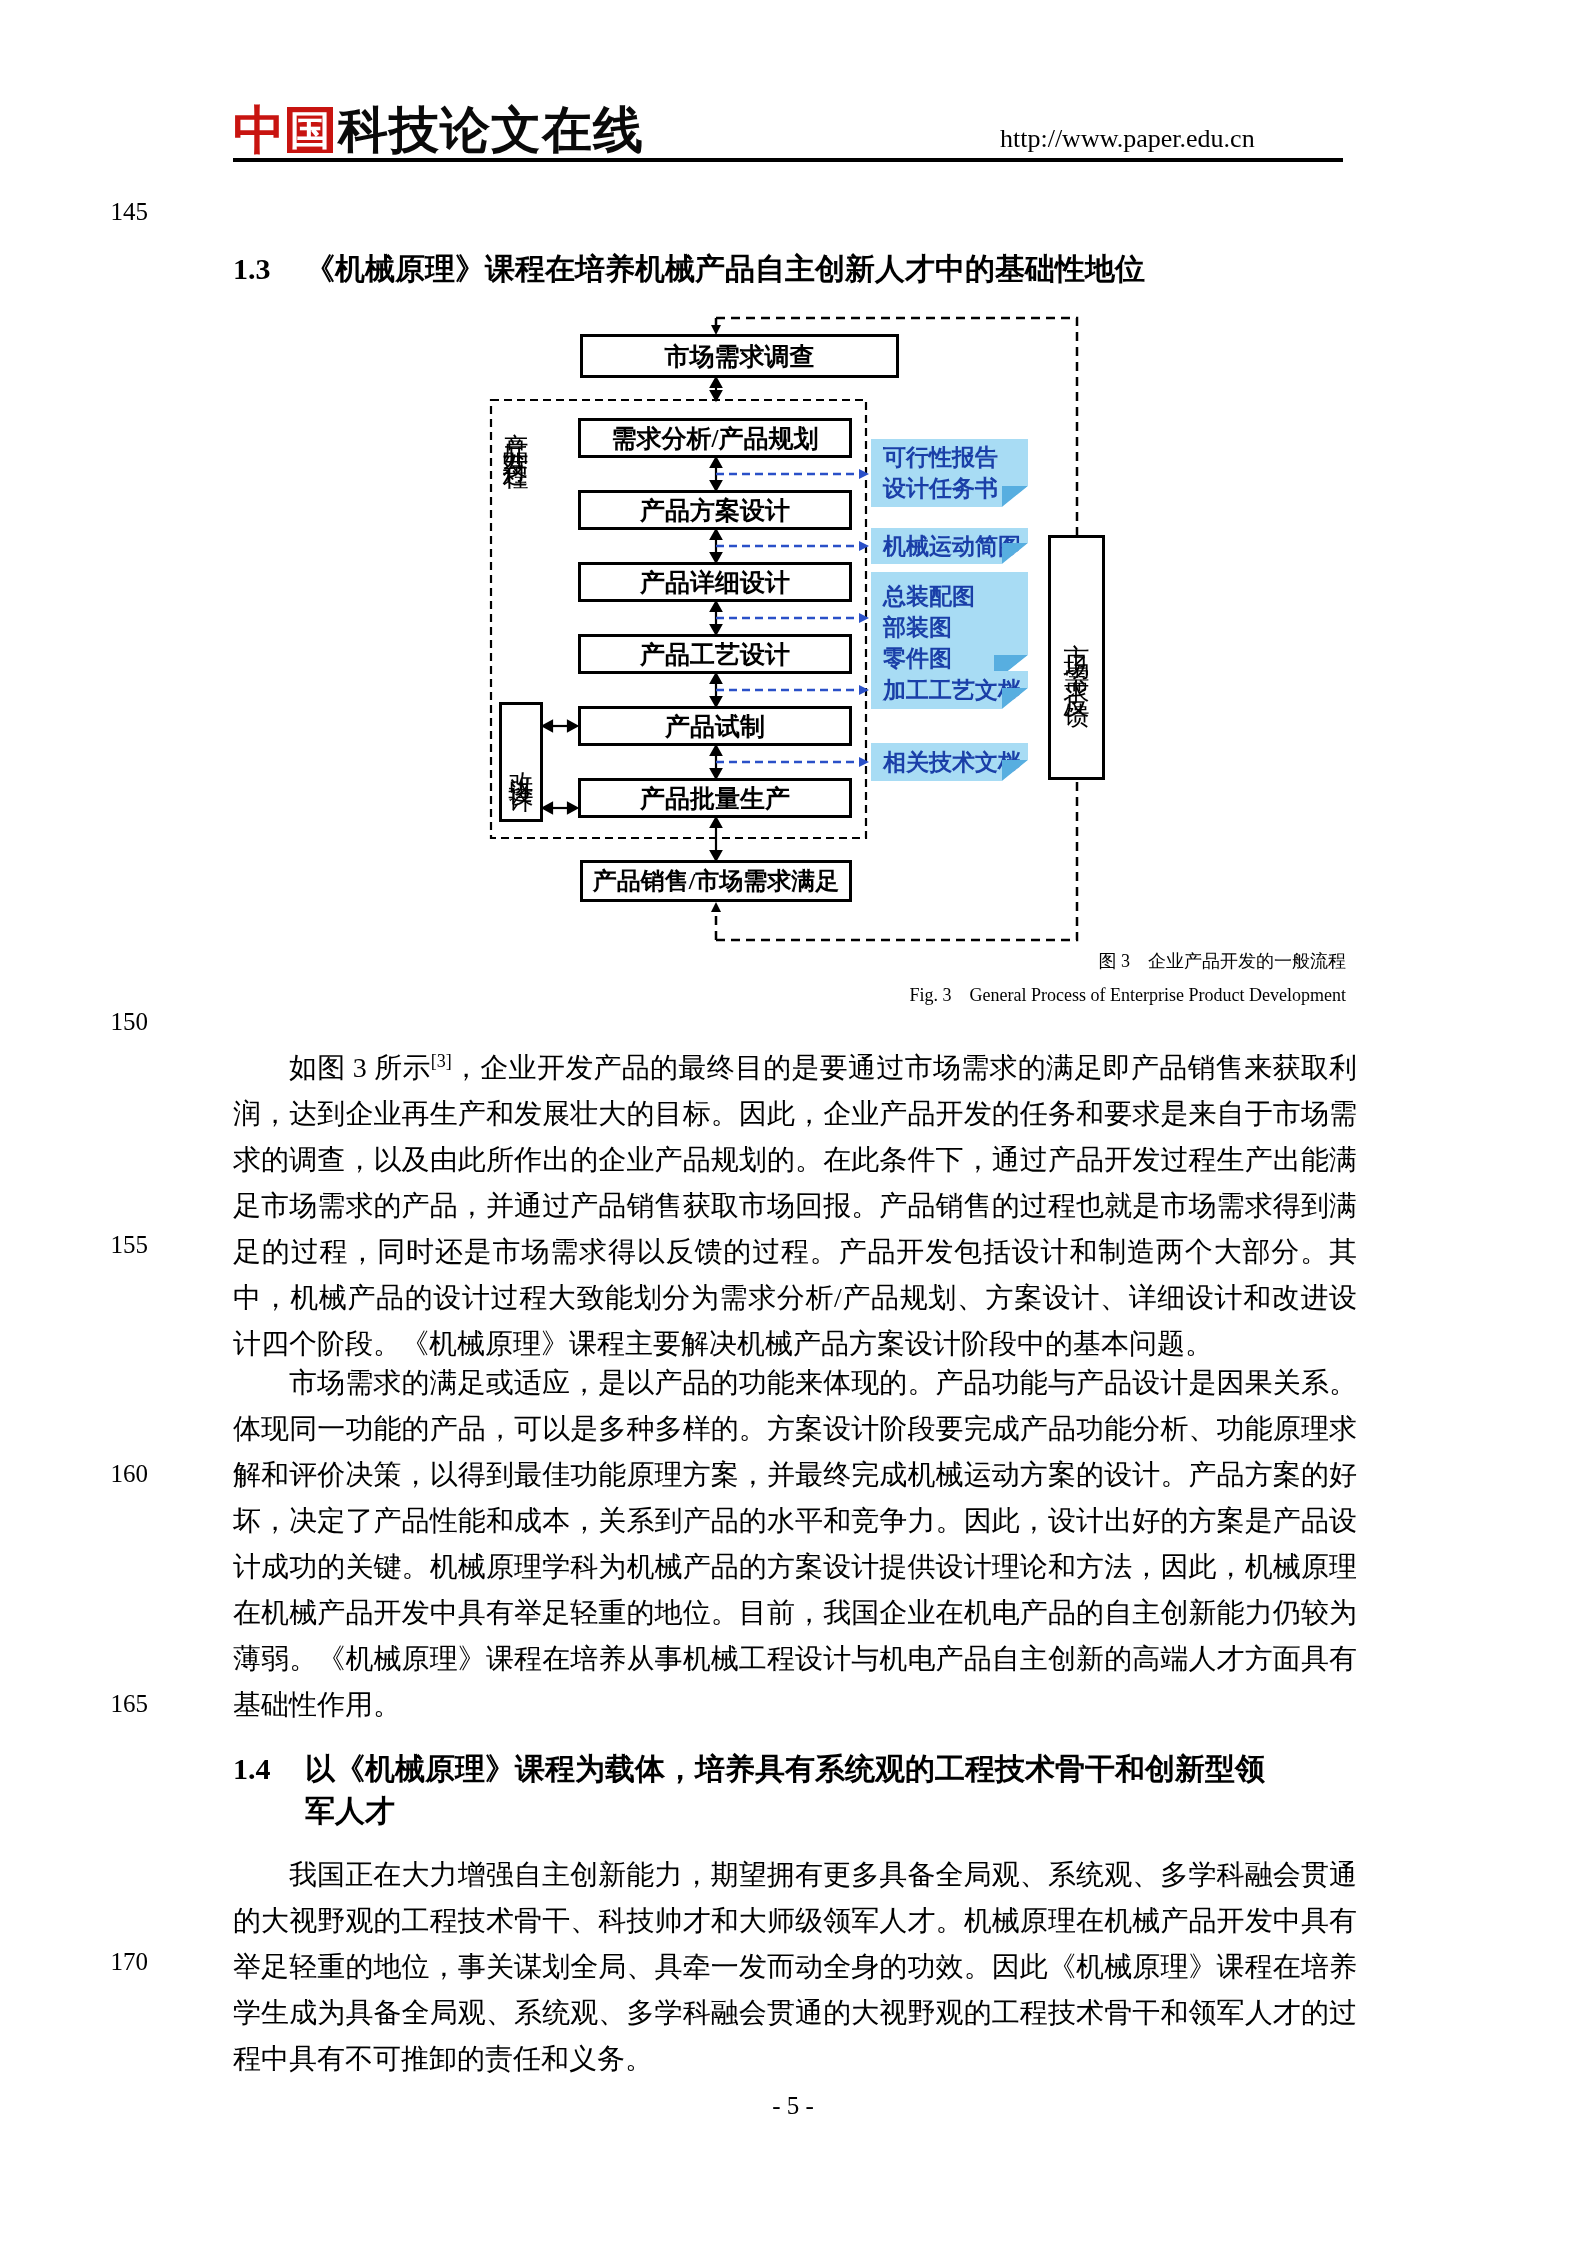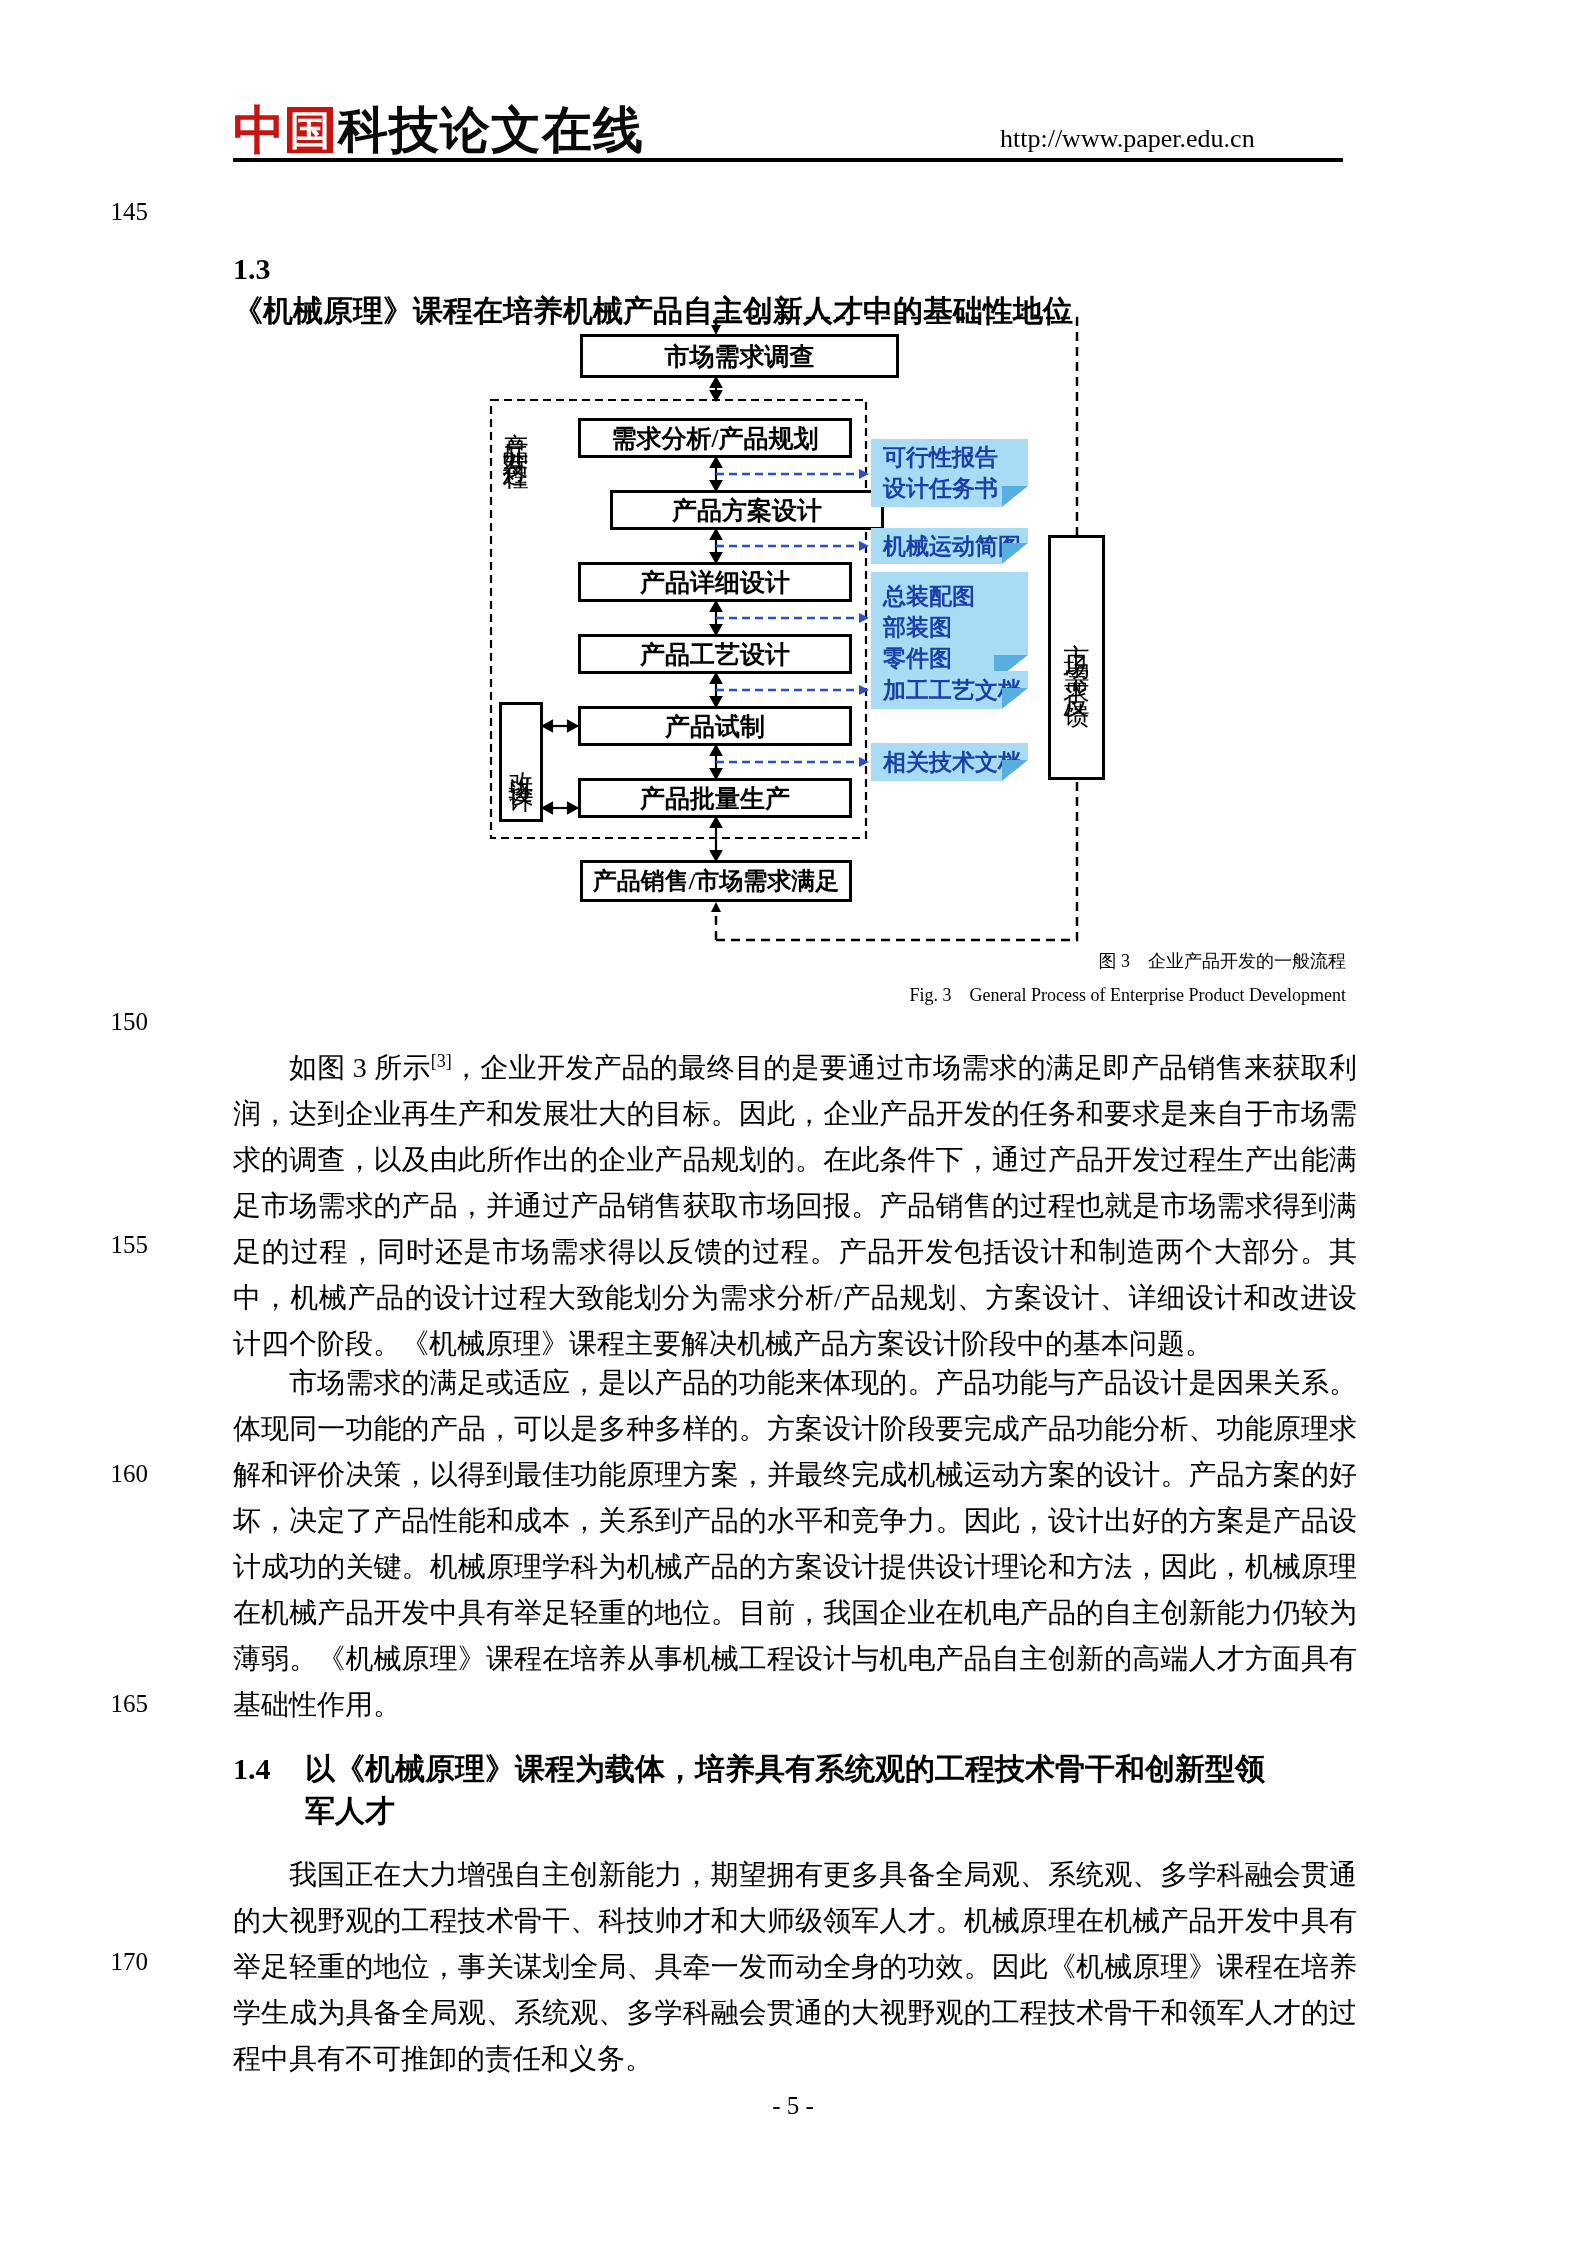--- a/index.html
+++ b/index.html
@@ -65,21 +65,21 @@
   <div class="header-rule"></div>
 
   <div class="ln" style="top:196px;">145</div>
   <div class="ln" style="top:1006px;">150</div>
   <div class="ln" style="top:1229px;">155</div>
   <div class="ln" style="top:1458px;">160</div>
   <div class="ln" style="top:1688px;">165</div>
   <div class="ln" style="top:1946px;">170</div>
 
 
-  <div class="hsec" style="top:248px;flex-direction:column;">
+  <div class="hsec" style="top:248px;">
     <span class="hnum">1.3</span>
     <span class="htitle">《机械原理》课程在培养机械产品自主创新人才中的基础性地位</span>
   </div>
 
   <div class="fig">
     <svg width="780" height="640" viewBox="0 0 780 640">
 
       <path d="M376 8 H737 V630 H376" fill="none" stroke="#000" stroke-width="2.5" stroke-dasharray="9 6"></path>
       <line x1="376" y1="8" x2="376" y2="17" stroke="#000" stroke-width="2.5" stroke-dasharray="9 6"></line>
       <polygon points="376,25 371,15 381,15" fill="#000"></polygon>
@@ -132,21 +132,21 @@
         <polygon points="529,164 519,159 519,169"></polygon>
         <polygon points="529,236 519,231 519,241"></polygon>
         <polygon points="529,308 519,303 519,313"></polygon>
         <polygon points="529,380 519,375 519,385"></polygon>
         <polygon points="529,452 519,447 519,457"></polygon>
       </g>
     </svg>
 
     <div class="fnode" style="left:240px; top:24px;  width:319px; height:44px;">市场需求调查</div>
     <div class="fnode" style="left:238px; top:108px; width:274px; height:40px;">需求分析/产品规划</div>
-    <div class="fnode" style="left:238px; top:180px; width:274px; height:40px;margin-left:32px;">产品方案设计</div>
+    <div class="fnode" style="left:238px; top:180px; width:274px; height:40px;">产品方案设计</div>
     <div class="fnode" style="left:238px; top:252px; width:274px; height:40px;">产品详细设计</div>
     <div class="fnode" style="left:238px; top:324px; width:274px; height:40px;">产品工艺设计</div>
     <div class="fnode" style="left:238px; top:396px; width:274px; height:40px;">产品试制</div>
     <div class="fnode" style="left:238px; top:468px; width:274px; height:40px;">产品批量生产</div>
     <div class="fnode" style="left:240px; top:550px; width:272px; height:42px; font-size:24px;">产品销售/市场需求满足</div>
 
     <div class="vlabel" style="left:158px; top:102px; height:210px;">产品开发过程</div>
     <div class="vbox" style="left:159px; top:392px; width:44px; height:120px; letter-spacing:5px;">改进设计</div>
     <div class="vbox" style="left:708px; top:225px; width:57px; height:245px; letter-spacing:12px; font-size:26px;">市场需求反馈</div>
 

